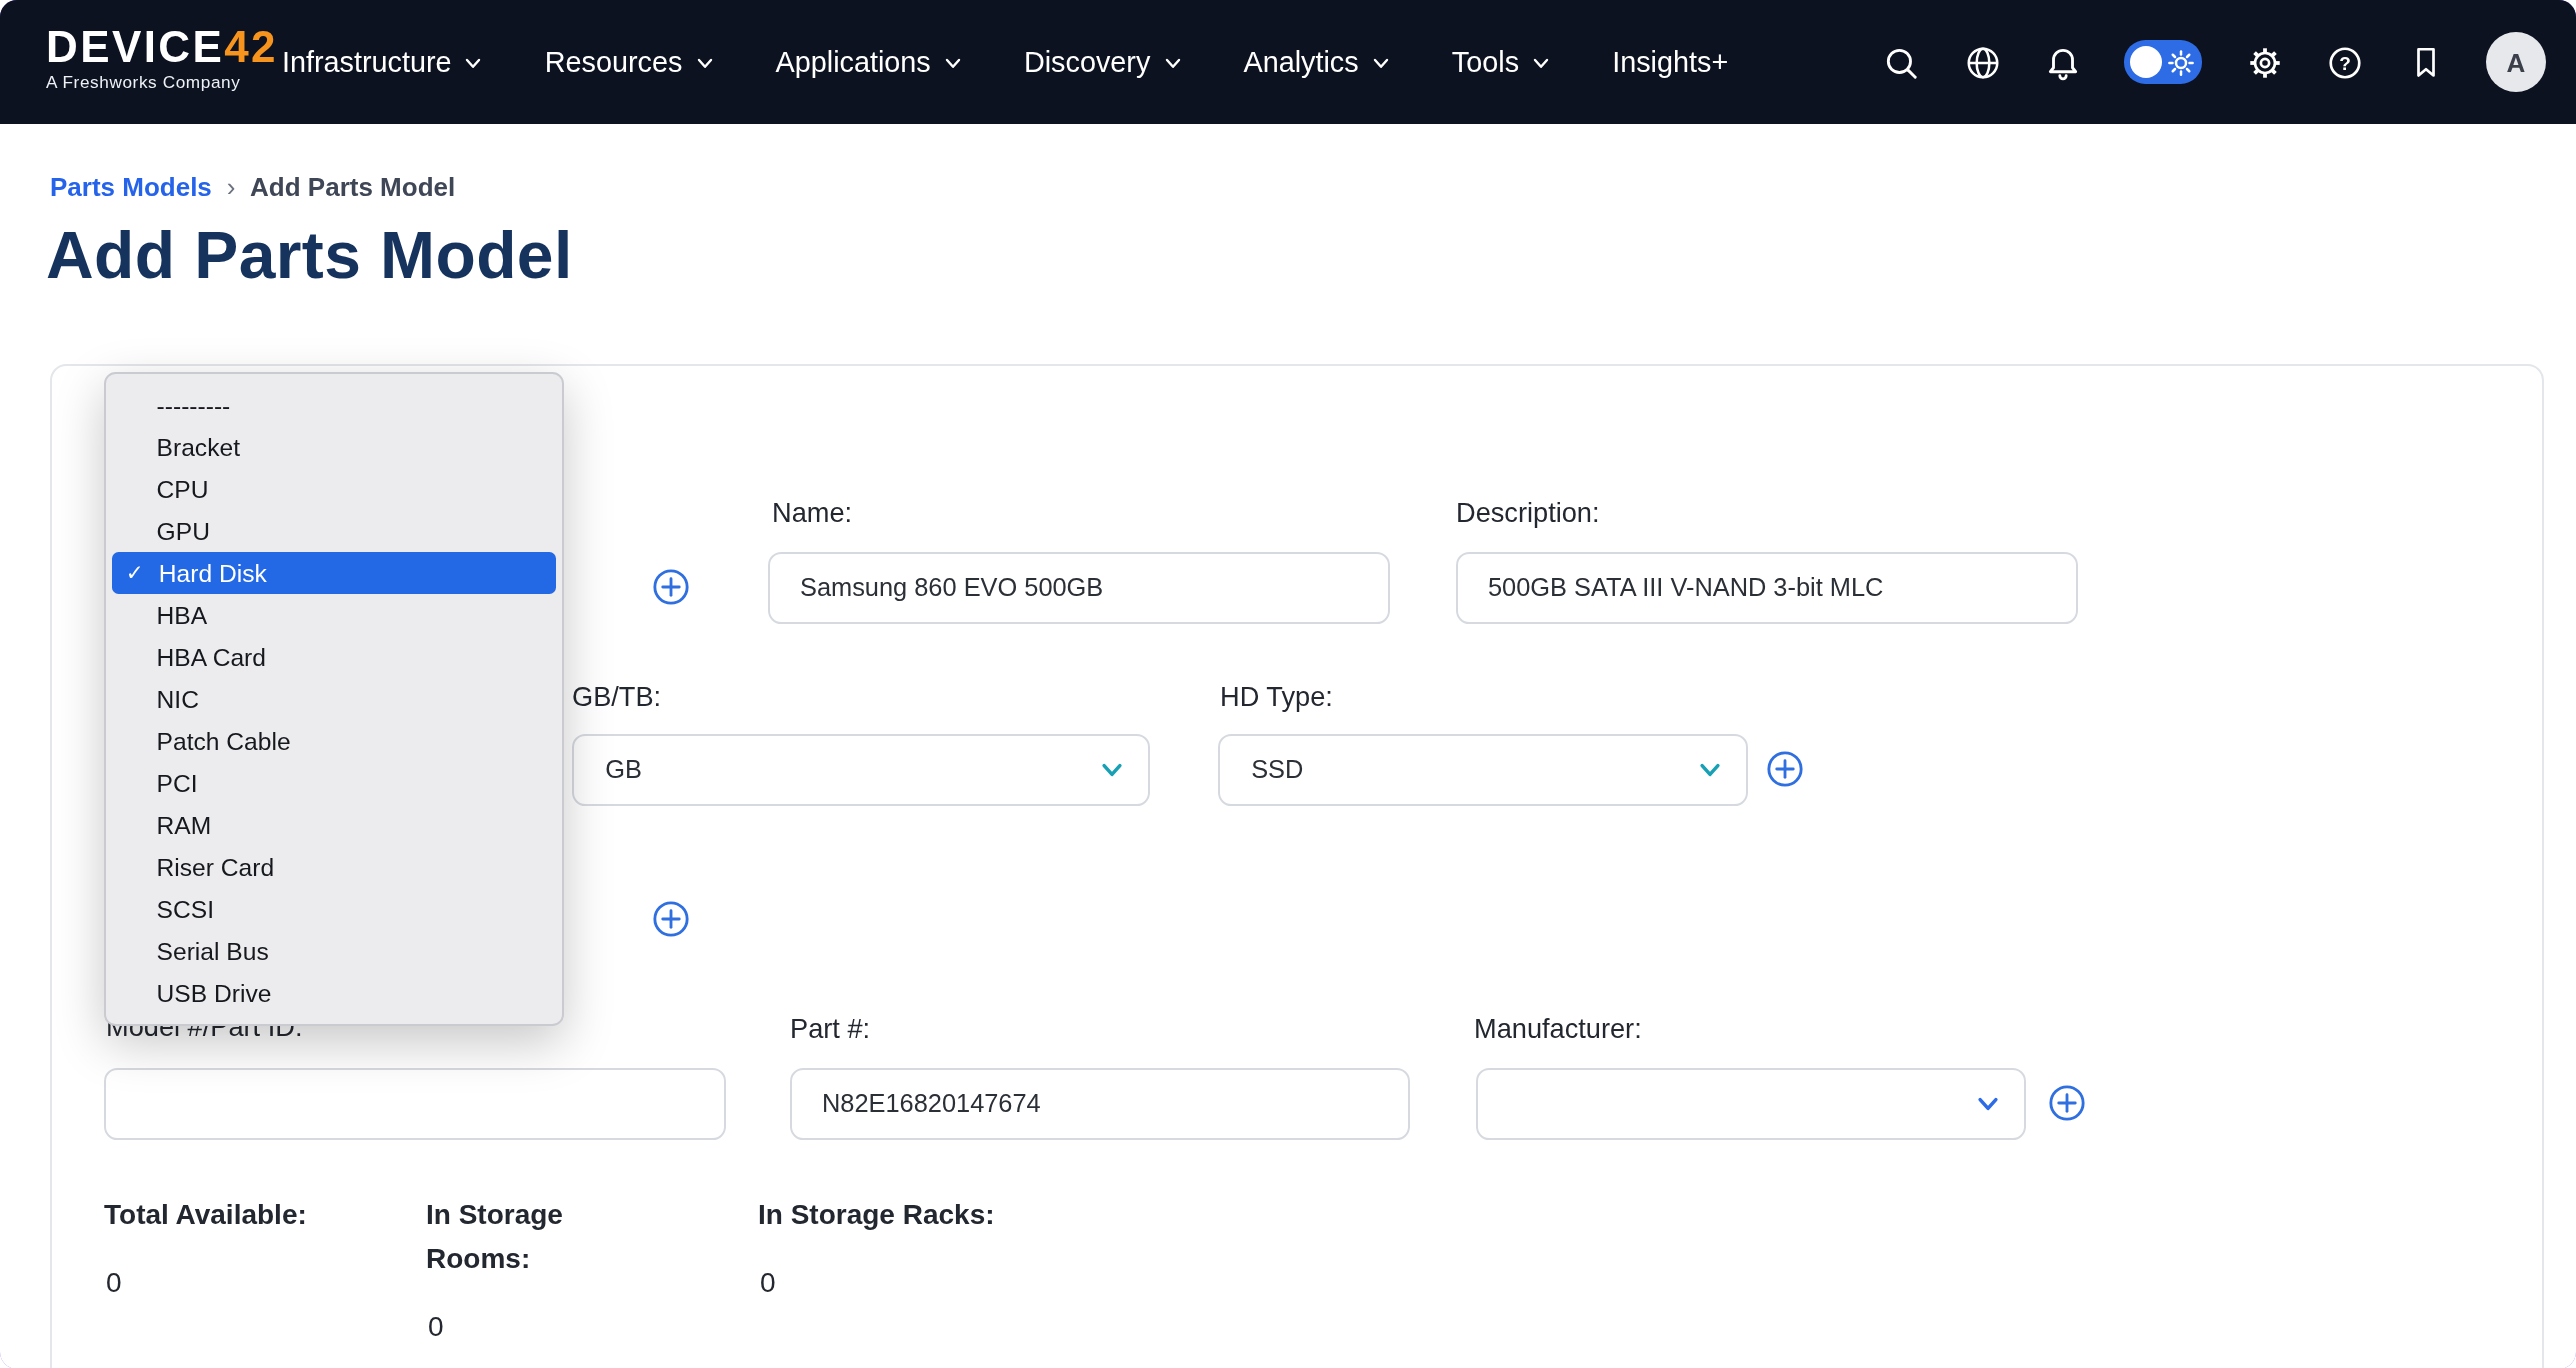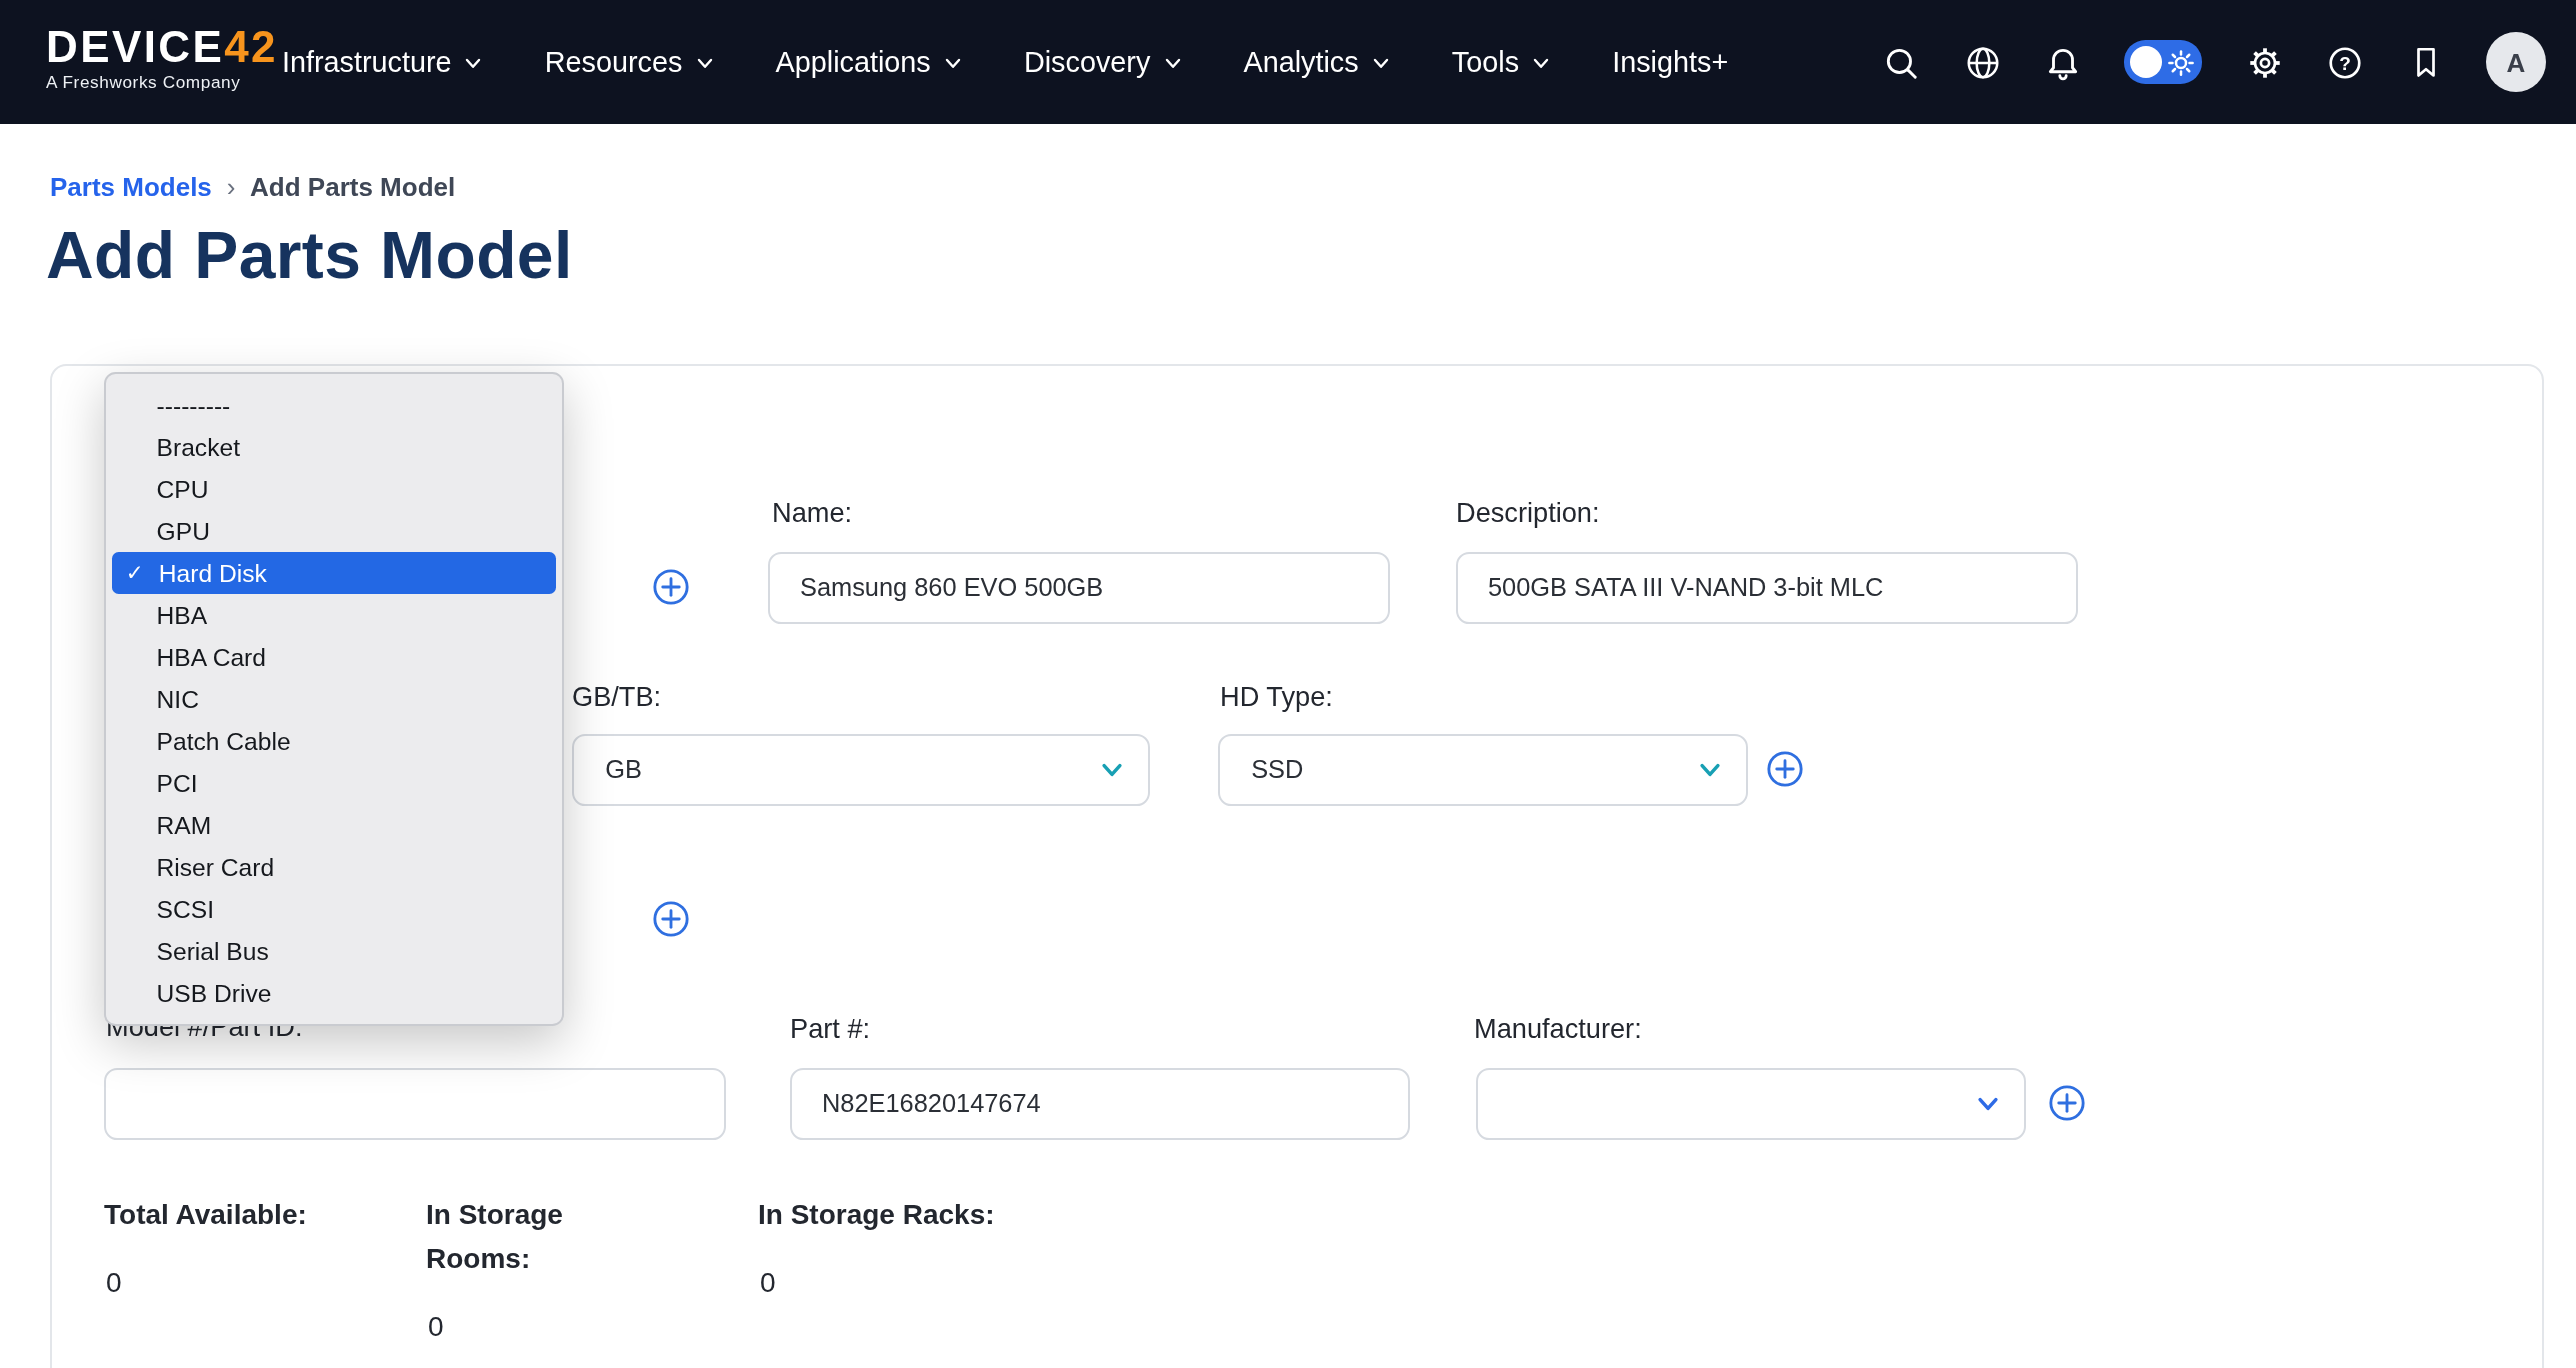--- a/index.html
+++ b/index.html
@@ -1,16 +1,16 @@
 <!DOCTYPE html>
 <html style="font-size:13px"><head>
 <meta charset="utf-8">
 <style>
   html,body{margin:0;padding:0;background:#ffffff;}
-  .viewport{width:2576px;height:1369px;overflow:hidden;position:relative;background:#8b5cf6;}
+  .viewport{width:2576px;height:1369px;overflow:hidden;position:relative;background:#8b5cf6;border-radius:17px;}
   .page{width:1288px;height:684px;transform:scale(2);transform-origin:0 0;position:relative;
         background:#fff;font-family:"Liberation Sans",sans-serif;}
 
   
   .topnav{position:absolute;left:0;top:0;width:1288px;height:62px;background:#0d1220;}
   .logo{position:absolute;left:23px;top:12.3px;cursor:pointer;}
   .logo-line1{font-size:22px;font-weight:700;color:#fff;letter-spacing:1.2px;line-height:23px;}
   .logo-42{color:#f7941d;}
   .logo-tag{font-size:8.6px;color:#eef1f5;letter-spacing:0.3px;margin-top:0.8px;}
   .navlinks{position:absolute;left:141px;top:0;height:62px;display:flex;align-items:center;gap:31px;}

